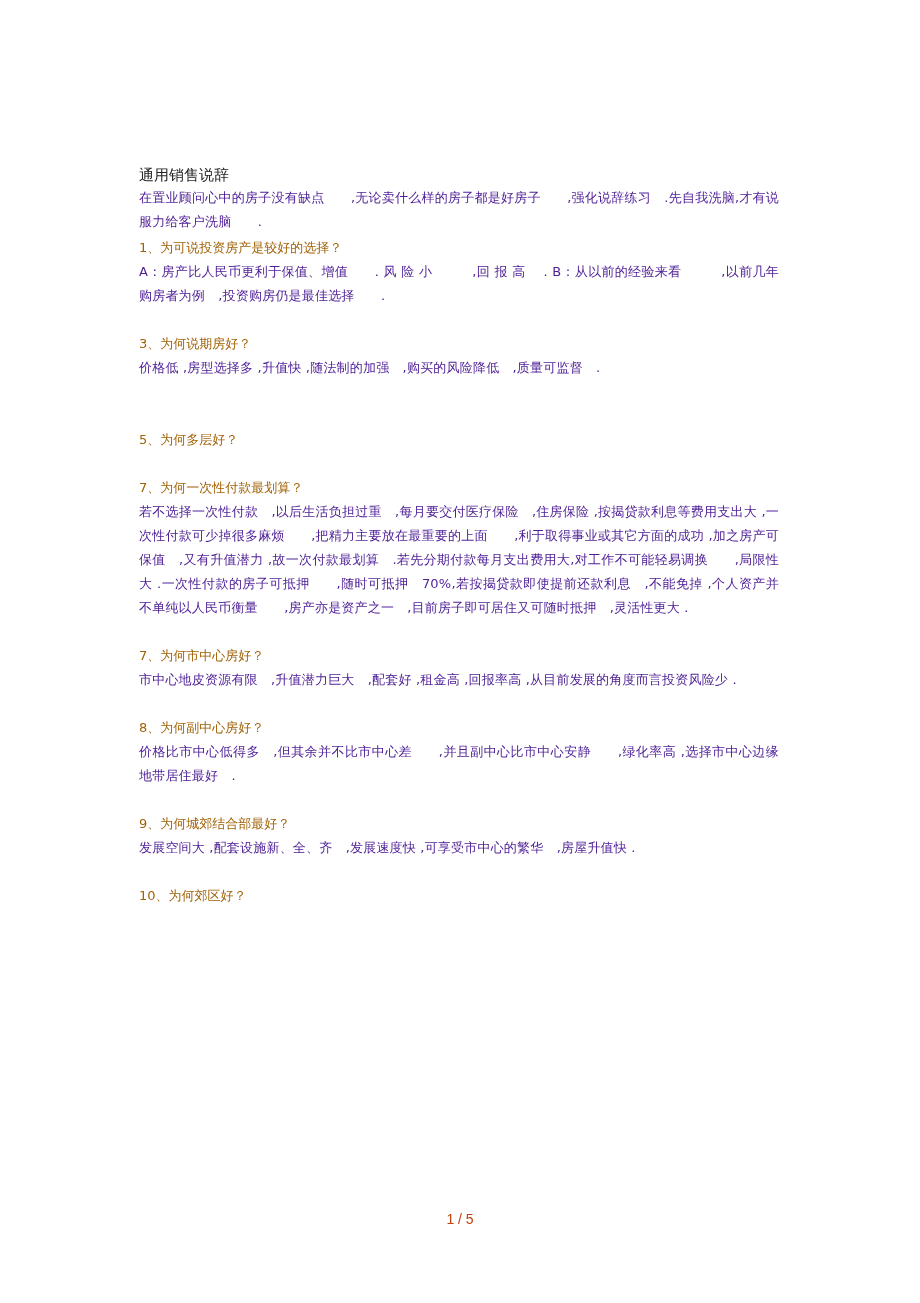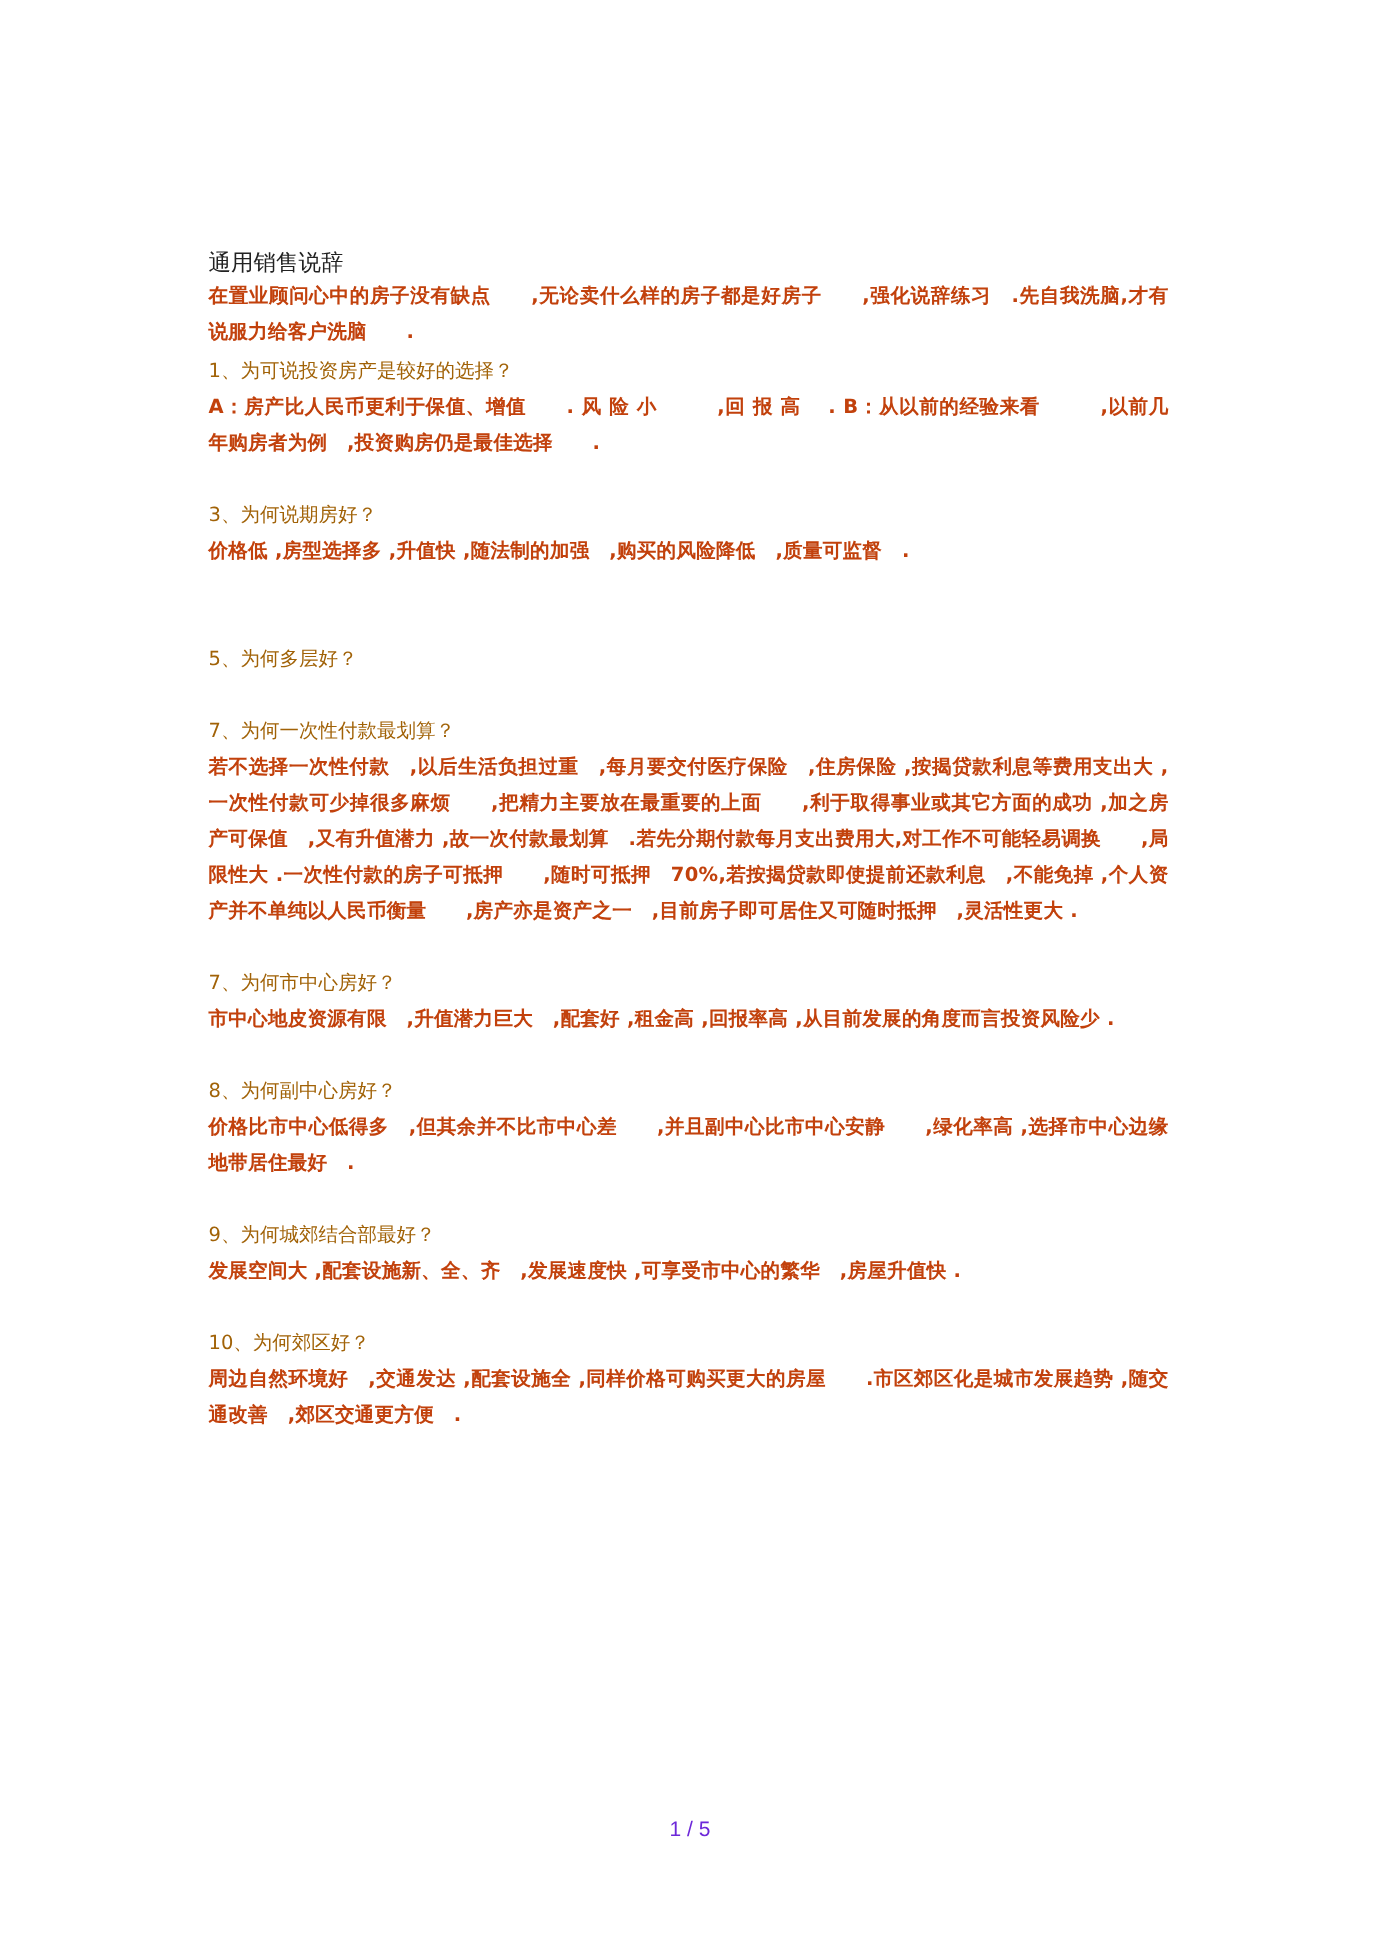--- a/index.html
+++ b/index.html
@@ -1,25 +1,25 @@
 <!DOCTYPE html>
 <html><head>
 <meta charset="utf-8">
 <style>
   html, body { margin: 0; padding: 0; background: #ffffff; }
   body { width: 920px; height: 1303px; position: relative; overflow: hidden;
          font-family: "DejaVu Sans", "Liberation Sans", sans-serif; color: #1a1a1a; }
   .page { position: absolute; left: 139px; top: 116px; width: 640px; margin-top: 48px; }
   .title { font-size: 15px; line-height: 22px; height: 22px; margin: 0; font-weight: normal; color: #222; }
-  .para { font-size: 13px; line-height: 24px; margin: 0; text-align: justify; word-break: break-all; color: #c2410c; letter-spacing: 0.2px; font-weight: bold; }
+  .para { font-size: 13px; line-height: 24px; margin: 0; text-align: justify; word-break: break-all; color: #4c1d95; letter-spacing: 0.2px; }
   .q { font-size: 13px; line-height: 24px; margin: 0; color: #a16207; }
   .gap-s { height: 2px; }
   .gap-l { height: 24px; }
   .footer { position: absolute; left: 0; width: 920px; top: 1211px; text-align: center;
-            font-family: "Liberation Sans", sans-serif; font-size: 14px; color: #6d28d9; }
+            font-family: "Liberation Sans", sans-serif; font-size: 14px; color: #c2410c; }
 </style>
 </head>
 <body>
 
 <div class="page">
   <h1 class="title">通用销售说辞</h1>
   <p class="para">在置业顾问心中的房子没有缺点　　,无论卖什么样的房子都是好房子　　,强化说辞练习　.先自我洗脑,才有说服力给客户洗脑　　.</p>
   <div class="gap-s"></div>
 
   <div>
@@ -61,17 +61,16 @@
   <div class="gap-l"></div>
 
   <div>
     <p class="q">9、为何城郊结合部最好？</p>
     <p class="para">发展空间大 ,配套设施新、全、齐　,发展速度快 ,可享受市中心的繁华　,房屋升值快 .</p>
   </div>
   <div class="gap-l"></div>
 
   <div>
     <p class="q">10、为何郊区好？</p>
-    <p class="para">周边自然环境好　,交通发达 ,配套设施全 ,同样价格可购买更大的房屋　　.市区郊区化是城市发展趋势 ,随交通改善　,郊区交通更方便　.</p>
   </div>
 </div>
 
 <div class="footer">1 / 5</div>
 
 </body></html>

